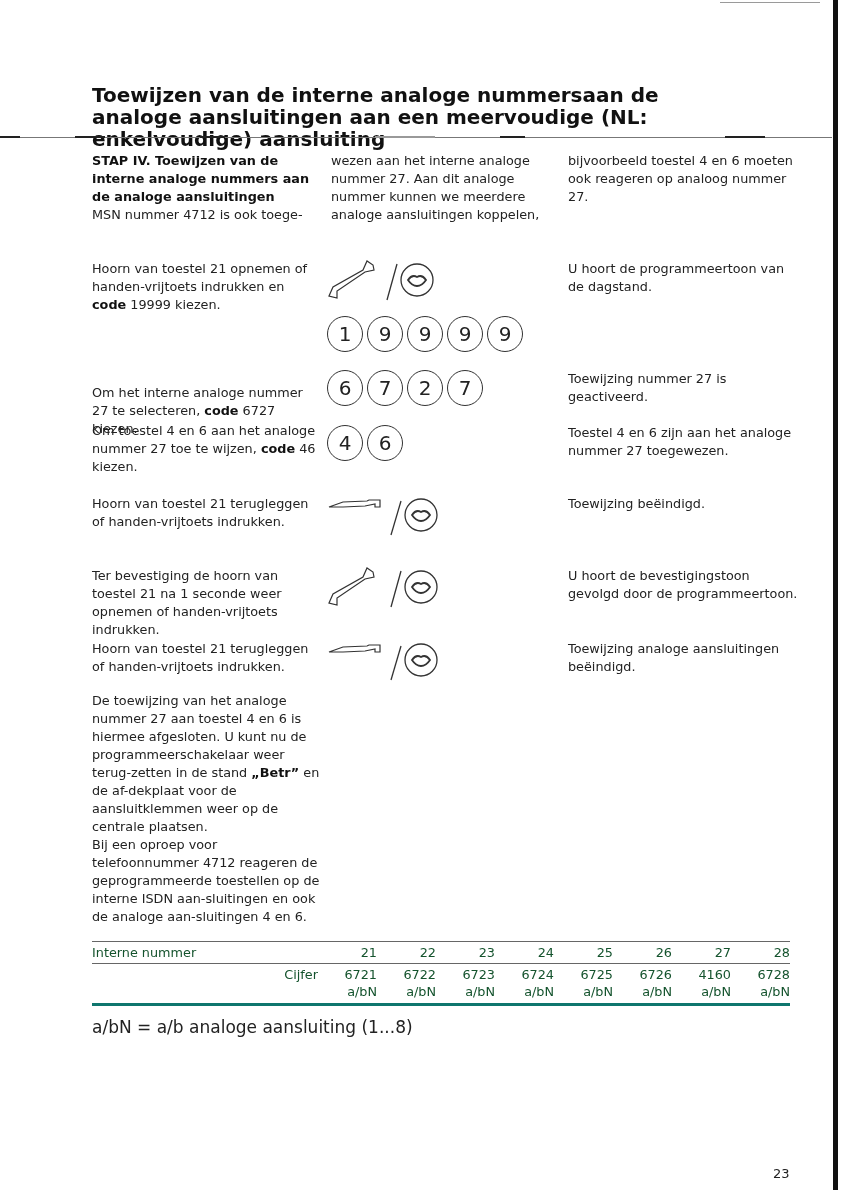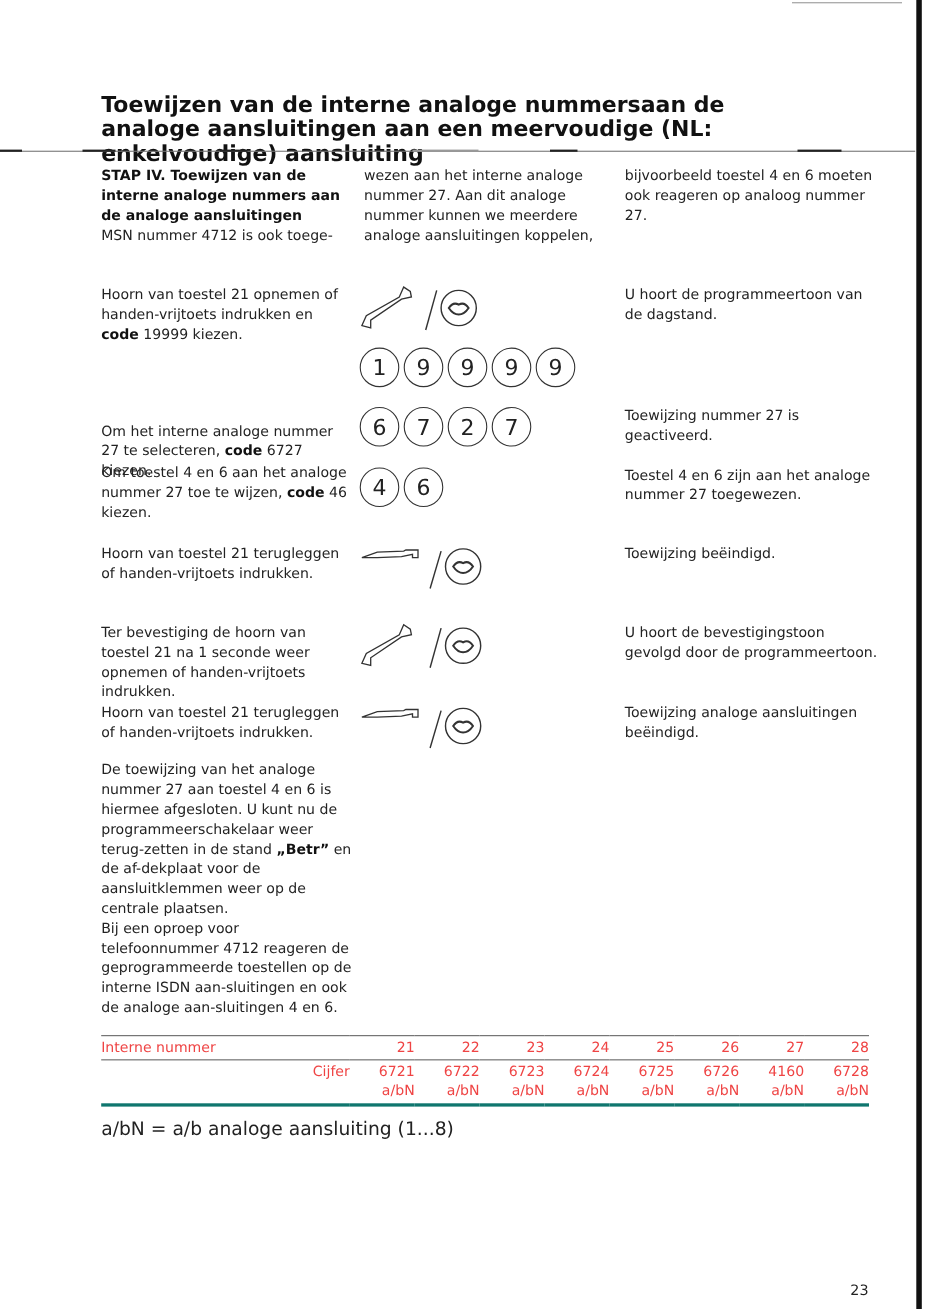--- a/index.html
+++ b/index.html
@@ -13,21 +13,21 @@
   .p { position:absolute; font-size:12.8px; line-height:18px; color:#222; }
   .p b { font-weight:bold; color:#111; }
   .intro-col { top:152px; }
   .col1 { left:92px; width:225px; }
   .col2 { left:331px; width:222px; }
   .col3 { left:568px; width:230px; }
   .icons { position:absolute; left:325px; }
   .keyrow { position:absolute; left:327px; display:flex; }
   .key { width:36px; height:36px; border:1.3px solid #333; border-radius:50%; box-sizing:border-box;
          display:flex; align-items:center; justify-content:center; font-size:20px; color:#222; margin-right:4px; }
-  table.data { position:absolute; left:92px; top:941px; width:698px; border-collapse:collapse; font-size:12.8px; color:#ef4444; }
+  table.data { position:absolute; left:92px; top:941px; width:698px; border-collapse:collapse; font-size:12.8px; color:#14532d; }
   table.data td { padding:2px 0; vertical-align:top; line-height:17px; }
   table.data tr.r1 td { border-top:1px solid #666; border-bottom:1px solid #666; }
   table.data tr.r2 td { border-bottom:3px solid #0f766e; padding-bottom:3px;text-align:right; }
   table.data td.lbl { width:226px; }
   table.data td.num { width:59px;text-align:right; }
   .foot { position:absolute; left:92px; top:1017px; font-size:17px; color:#222; }
   .pageno { position:absolute; left:773px; top:1166px; font-size:13px; color:#222; }
 </style>
 </head>
 <body>

